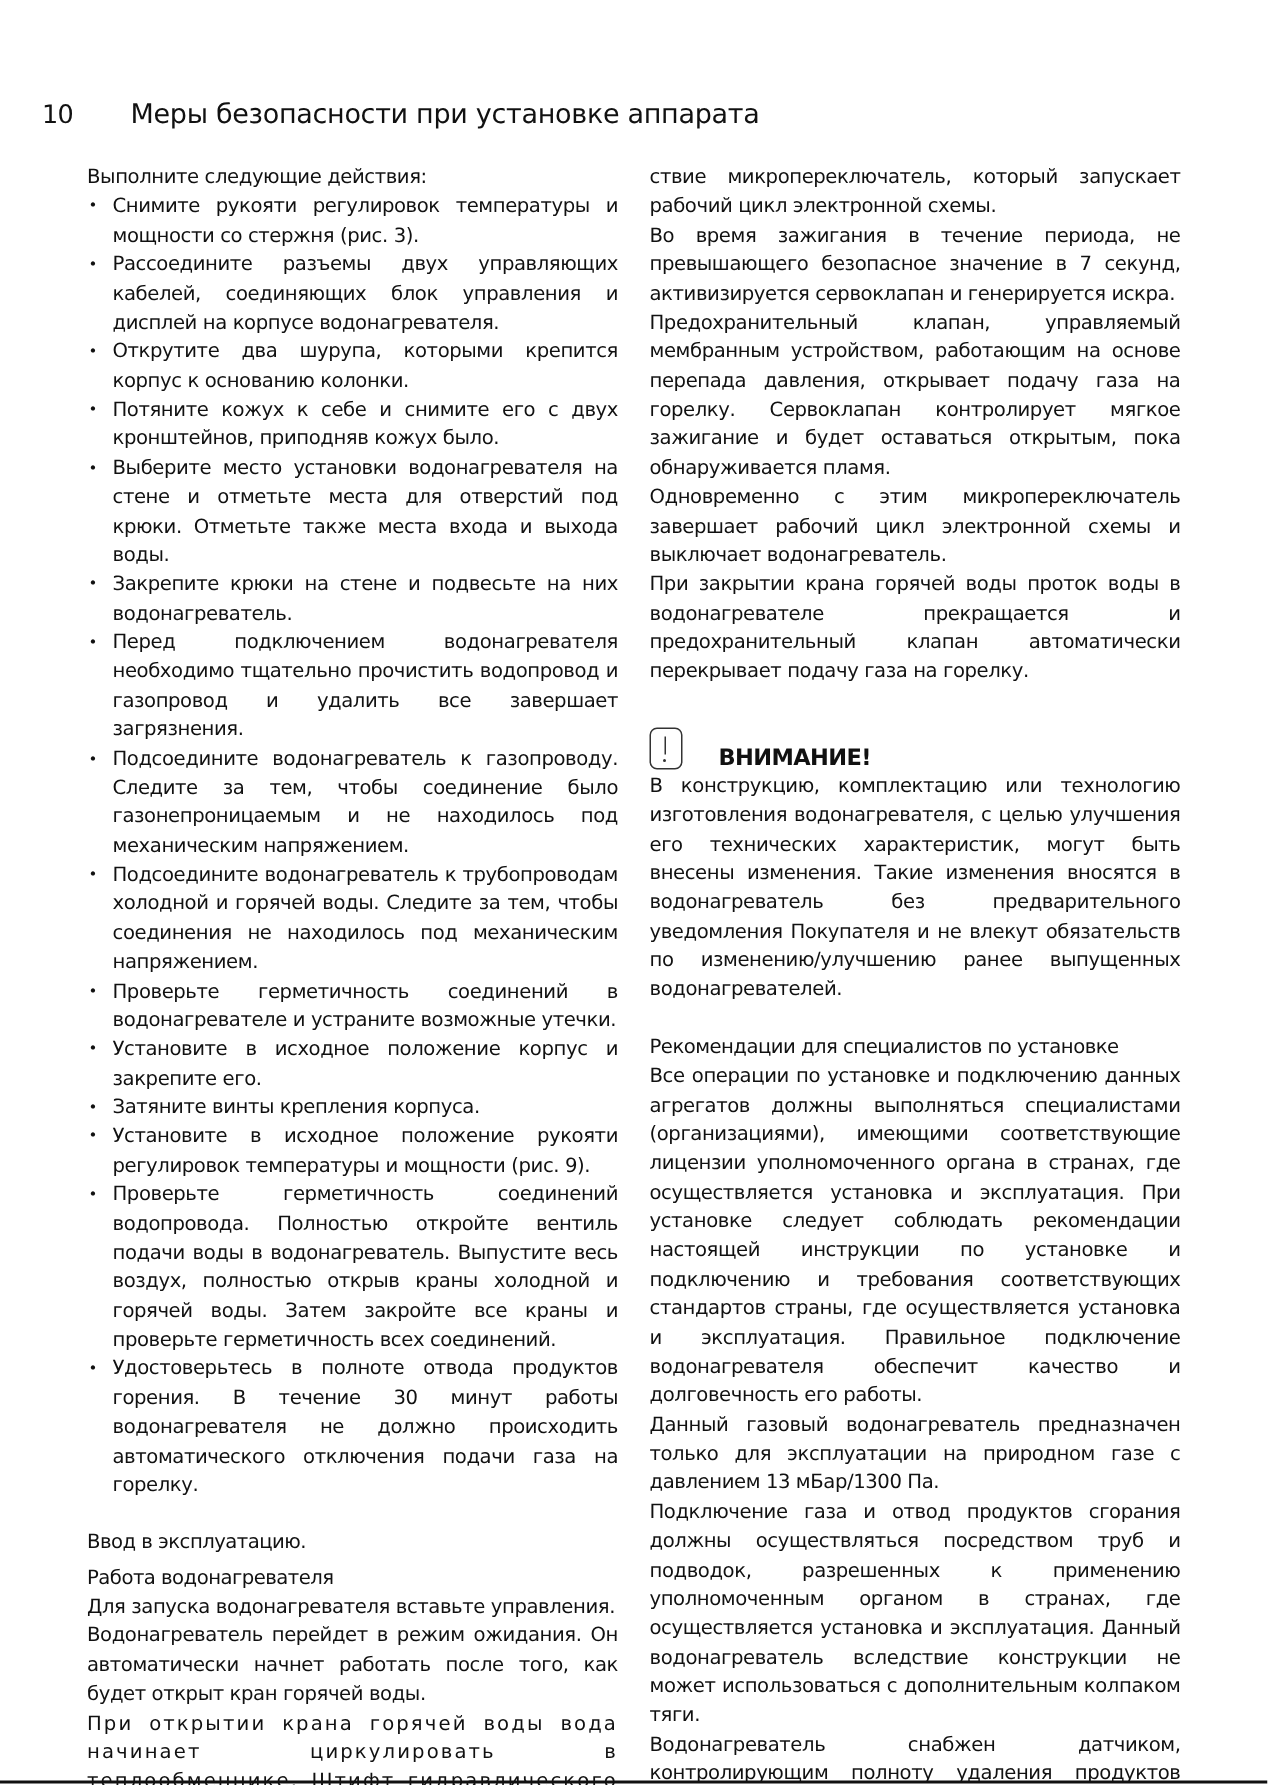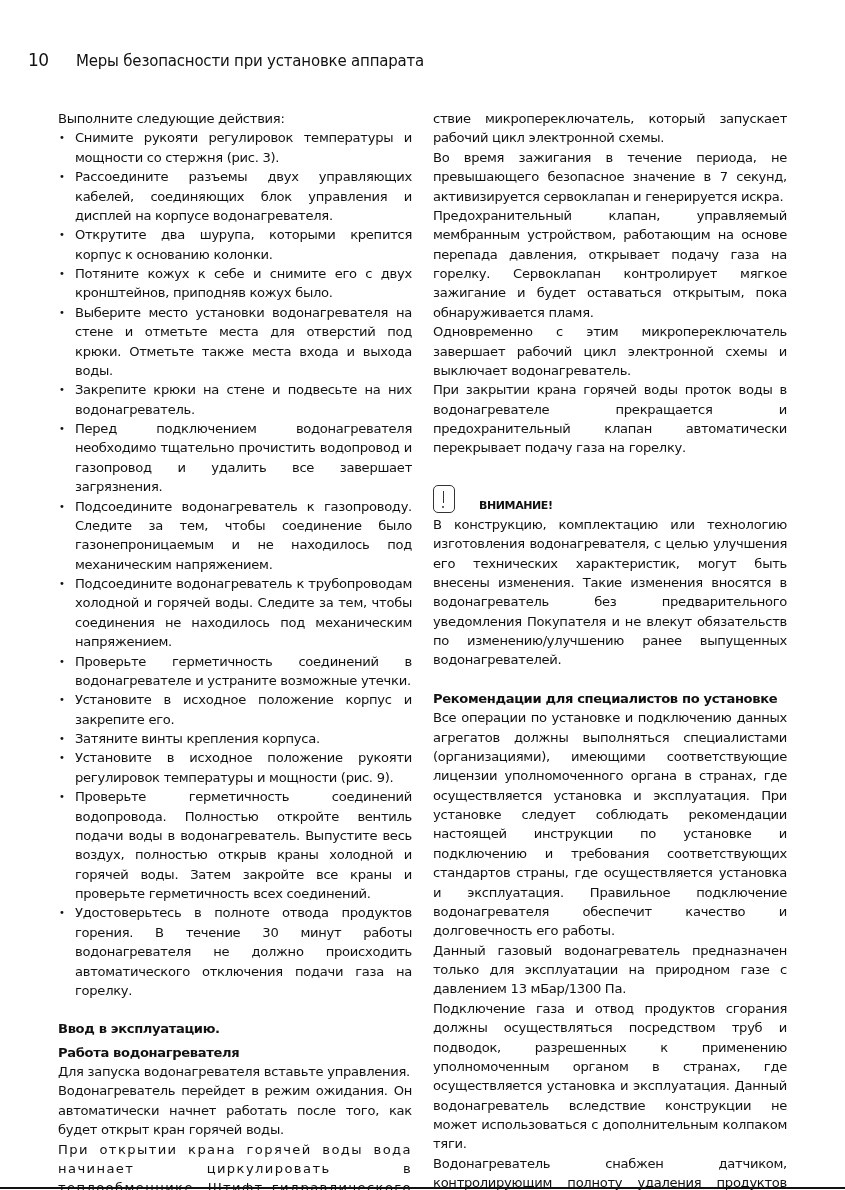--- a/index.html
+++ b/index.html
@@ -2,53 +2,53 @@
 <html><head>
   <meta charset="utf-8">
   <style>
     html, body { margin: 0; padding: 0; background: #ffffff; }
     body {
       width: 845px; height: 1190px; position: relative; overflow: hidden;
       font-family: "DejaVu Sans", sans-serif; color: #111111;
     }
     .header {
       position: absolute; left: 28px; top: 50px; height: 24px;
-      display: flex; align-items: baseline;
+      display: flex; align-items: baseline; gap: 11px;
     }
     .page-num { font-size: 17px; width: 48px; letter-spacing: -0.5px; }
-    .running-title { font-size: 15px; letter-spacing: -0.2px; }
+    .running-title { font-size: 18px; letter-spacing: -0.2px; margin-top: 16px; }
     .col {
       position: absolute; top: 109px; width: 354px;
       font-size: 13.1px; line-height: 19.38px; letter-spacing: -0.28px;
     }
     .col-left { left: 58px; }
     .col-right { left: 433px; }
     p { margin: 0; text-align: justify; text-align-last: left; }
     ul { list-style: none; margin: 0; padding: 0; }
     li { position: relative; padding-left: 17px; text-align: justify; text-align-last: left; }
     .bullet {
       position: absolute; left: 1px; top: 0; font-size: 10px; line-height: 19.38px;
     }
-    .h-bold { font-weight: bold; letter-spacing: -0.35px; margin-top: 0; }
+    .h-bold { font-weight: normal; letter-spacing: -0.35px; margin-top: 0; }
     .spacer-md { height: 19px; }
     .spaced { letter-spacing: 1.4px; }
     .notice {
       display: flex; align-items: flex-end; margin-top: 2px; height: 36px;
     }
     .notice-icon {
       width: 22px; height: 28px; border: 1.6px solid #333; border-radius: 5px;
       box-sizing: border-box; position: relative; margin-right: 24px; margin-bottom: 2px;
     }
     .notice-icon::before {
       content: ""; position: absolute; left: 8.5px; top: 5px; width: 1.6px; height: 12px; background: #333;
     }
     .notice-icon::after {
       content: ""; position: absolute; left: 8.3px; top: 20px; width: 2.2px; height: 2.2px; background: #333; border-radius: 50%;
     }
-    .notice-title { font-weight: bold; font-size: 11px; letter-spacing: -0.4px; line-height: 19px; }
+    .notice-title { font-weight: bold; font-size: 15px; letter-spacing: -0.4px; line-height: 19px; }
     .bottom-rule {
       position: absolute; left: 0; right: 0; top: 1187px; height: 2px; background: #111;
     }
   </style>
 </head>
 <body>
 
 <div class="header">
   <span class="page-num">10</span>
   <span class="running-title">Меры безопасности при установке аппарата</span>

